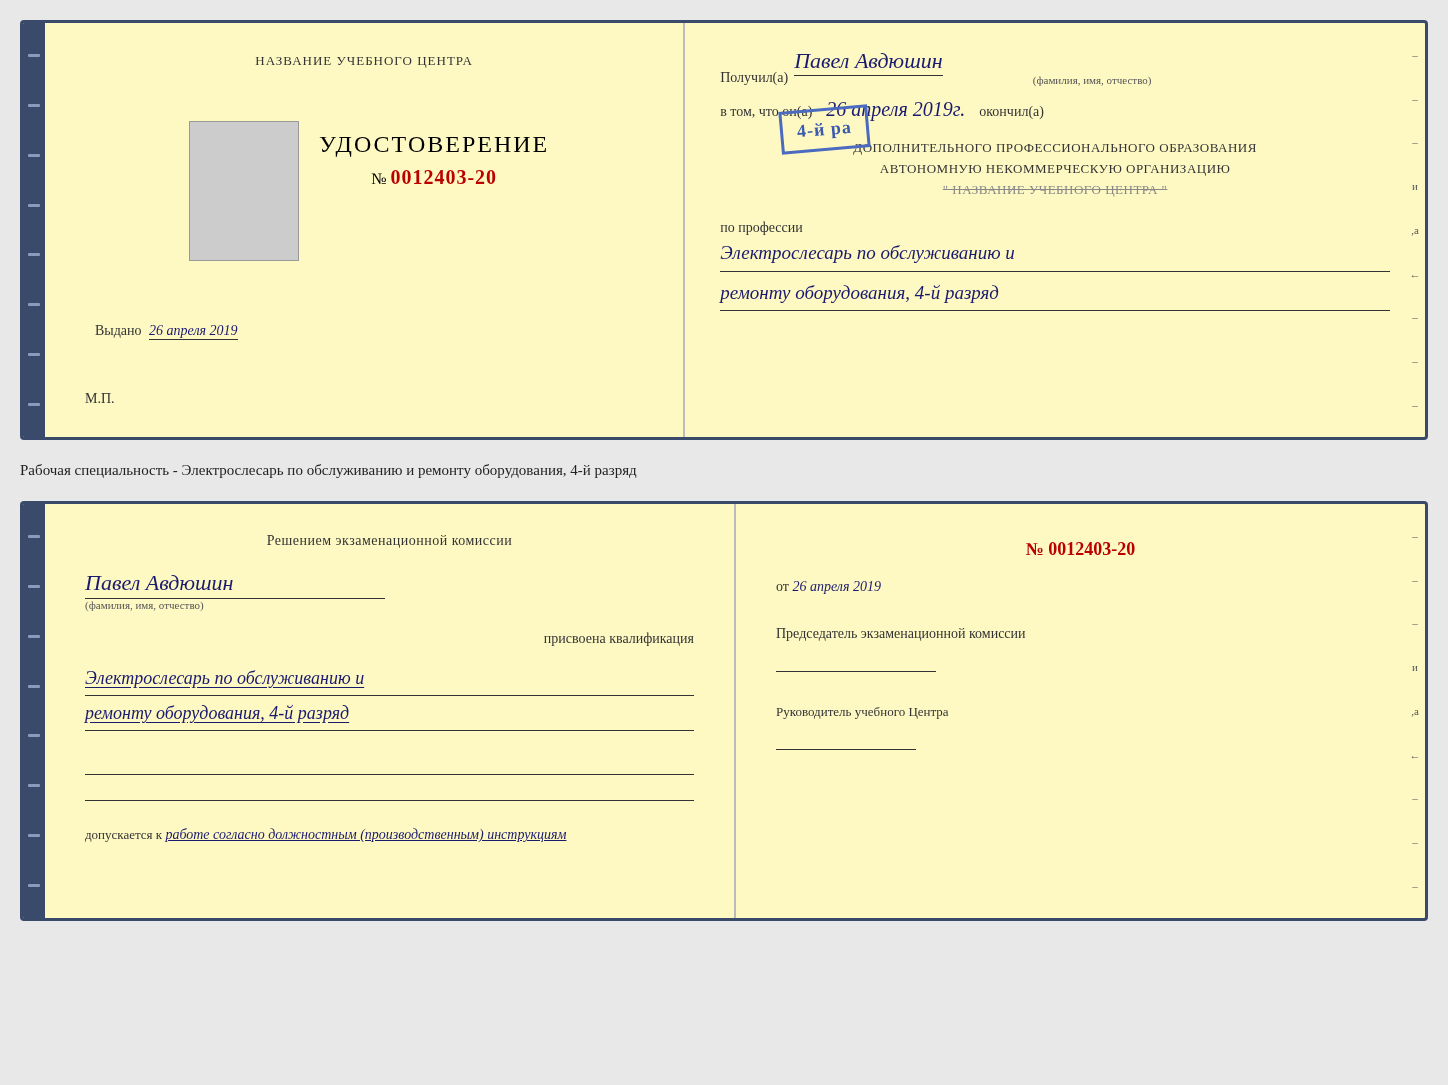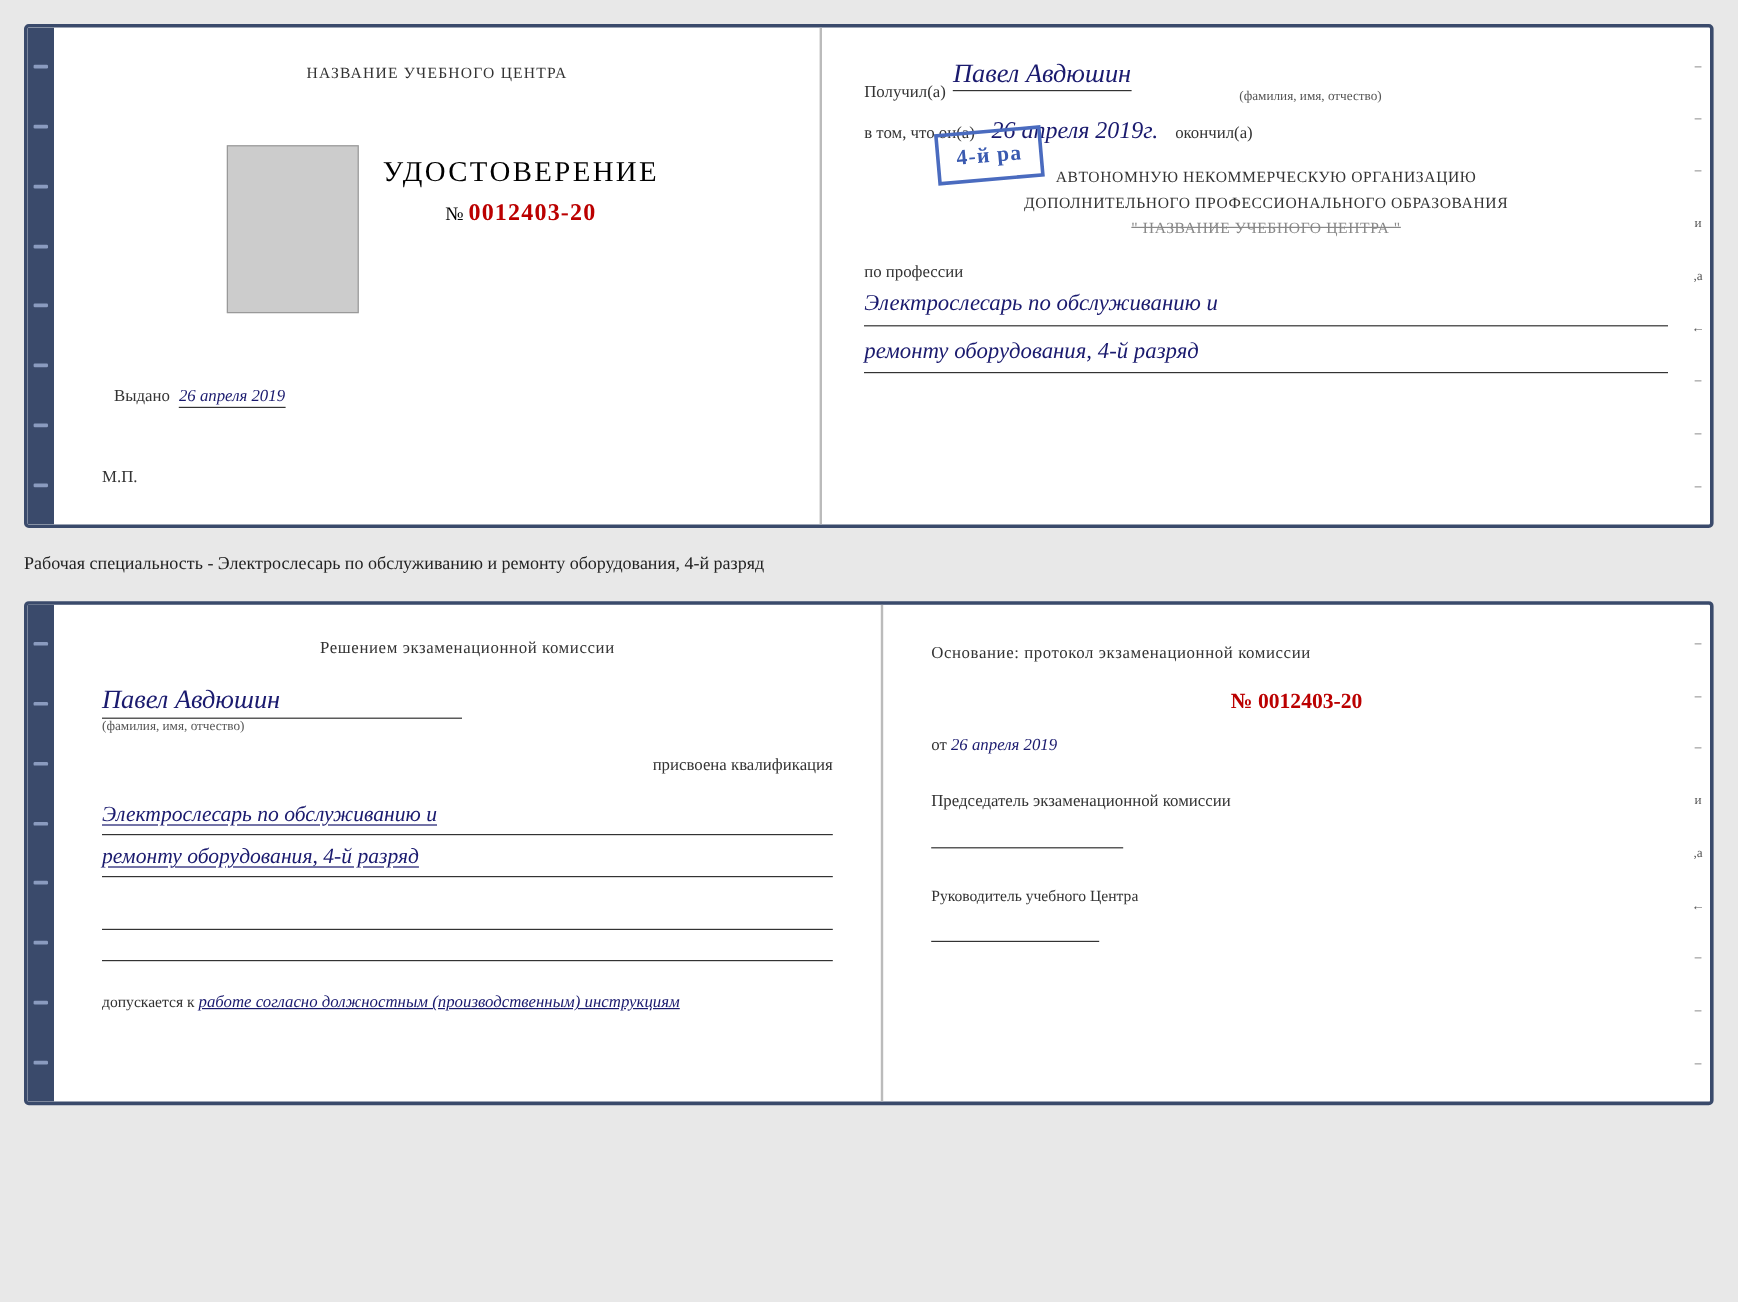--- a/index.html
+++ b/index.html
@@ -13,21 +13,21 @@
 
     .page-wrapper {
       display: flex;
       flex-direction: column;
       gap: 18px;
     }
 
     
     .cert-book {
       display: flex;
-      background: #ffffff;
+      background: #fef9c3;
       border: 3px solid #3a4a6b;
       border-radius: 4px;
       position: relative;
       overflow: hidden;
       min-height: 420px;
     }
 
     .cert-book-top { }
     .cert-book-bottom { }
 
@@ -440,22 +440,22 @@
       <div class="vtom-line">
         <span>в том, что он(а)</span>
         <span class="handwritten-date">26 апреля 2019г.</span>
         <span>окончил(а)</span>
       </div>
 
       <div class="org-block">
         <div class="stamp-box">
           <span>4-й ра</span>
         </div>
+        <div class="org-text">ДОПОЛНИТЕЛЬНОГО ПРОФЕССИОНАЛЬНОГО ОБРАЗОВАНИЯ</div>
         <div class="org-text">АВТОНОМНУЮ НЕКОММЕРЧЕСКУЮ ОРГАНИЗАЦИЮ</div>
-        <div class="org-text">ДОПОЛНИТЕЛЬНОГО ПРОФЕССИОНАЛЬНОГО ОБРАЗОВАНИЯ</div>
         <div class="org-text" style="text-decoration: line-through; color:#888;">" НАЗВАНИЕ УЧЕБНОГО ЦЕНТРА "</div>
       </div>
 
       <div class="profession-block">
         <div class="profession-label">по профессии</div>
         <span class="handwritten-profession">Электрослесарь по обслуживанию и</span>
         <span class="handwritten-profession2">ремонту оборудования, 4-й разряд</span>
       </div>
     </div>
 
@@ -507,21 +507,20 @@
         <div class="sig-line"></div>
       </div>
 
       <div class="допускается-block">
         <span>допускается к</span>
         <span class="допускается-italic">работе согласно должностным (производственным) инструкциям</span>
       </div>
     </div>
 
     <div class="cert2-right-page">
-      <div class="osnov-title">Основание: протокол экзаменационной комиссии</div>
 
       <div class="protocol-number">
         <span>№</span>
         <span>0012403-20</span>
       </div>
 
       <div class="protocol-date">
         <span>от</span>
         <span class="protocol-date-val">26 апреля 2019</span>
       </div>

